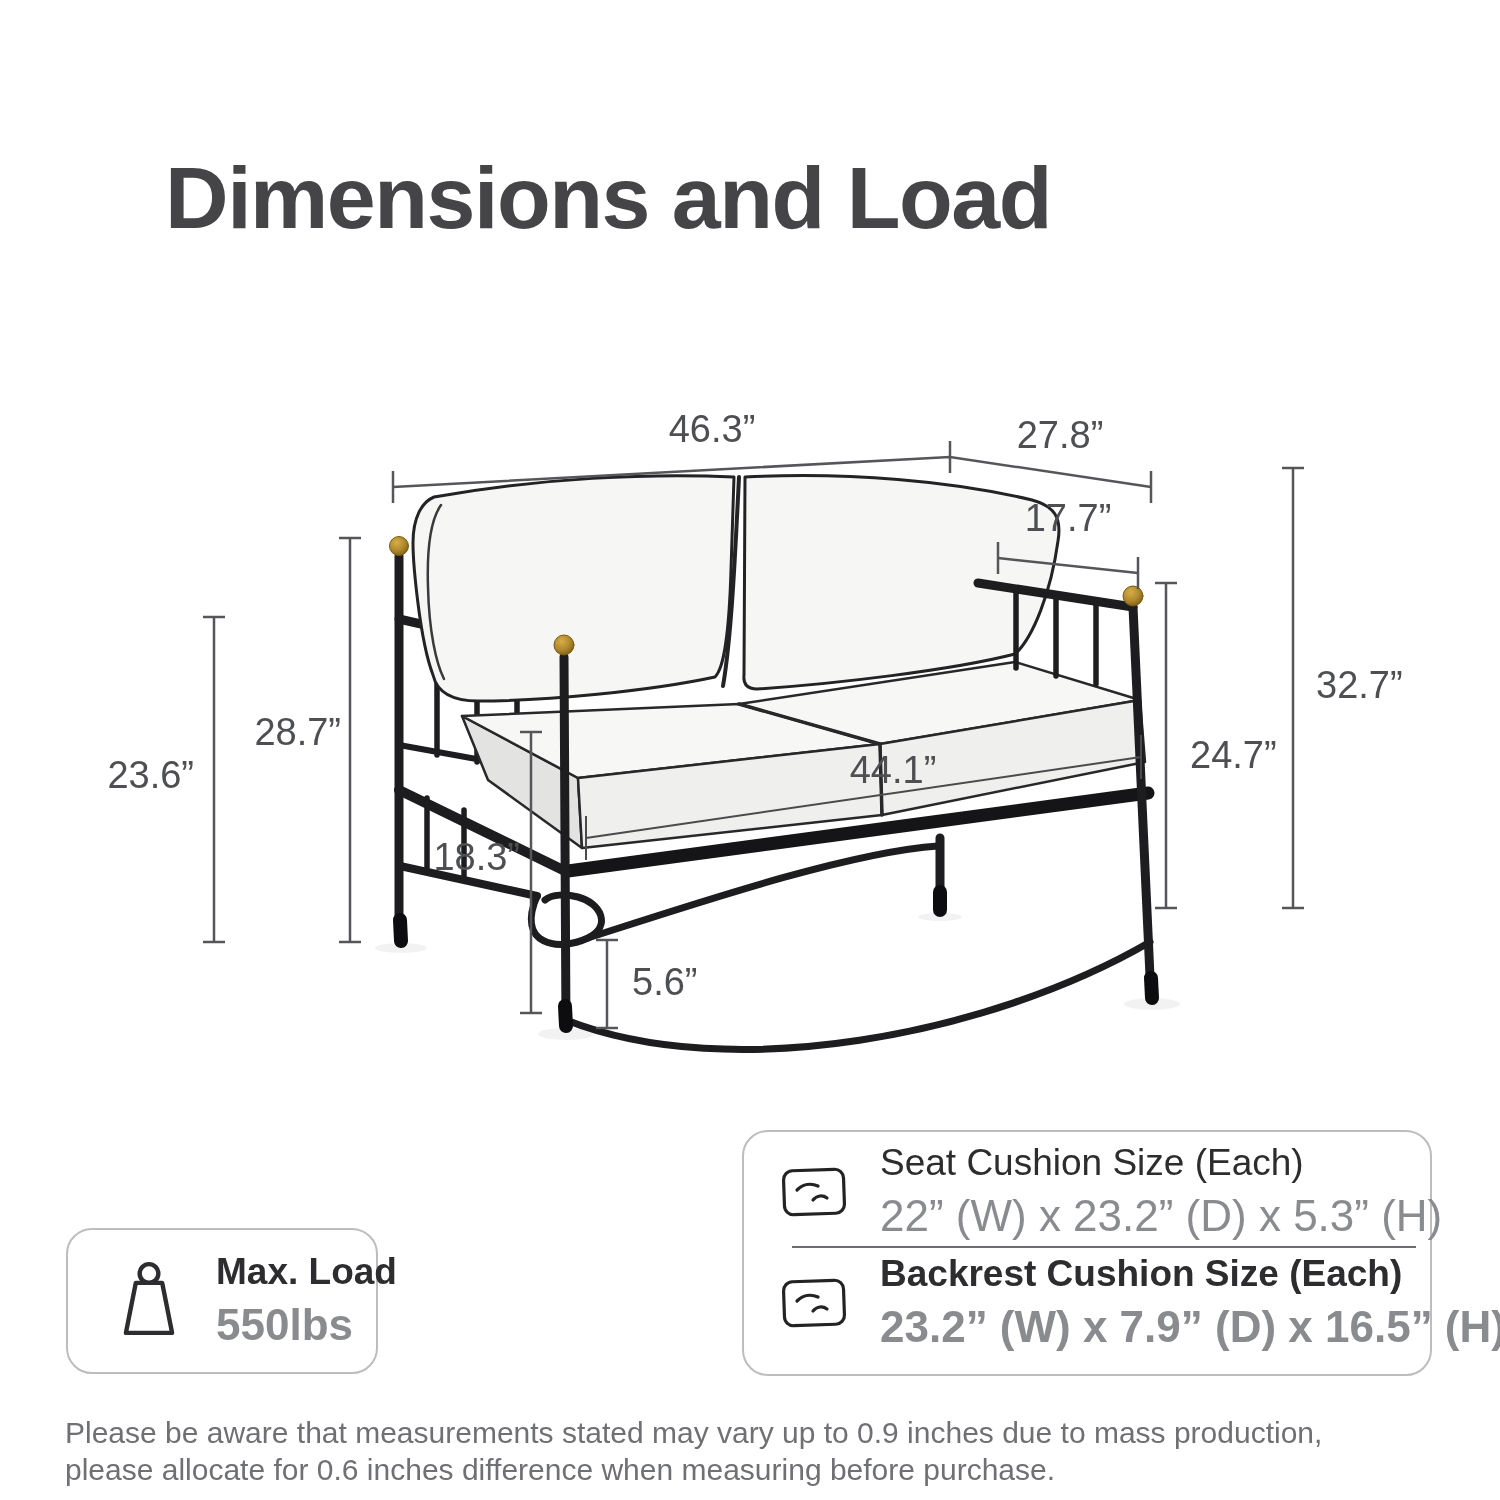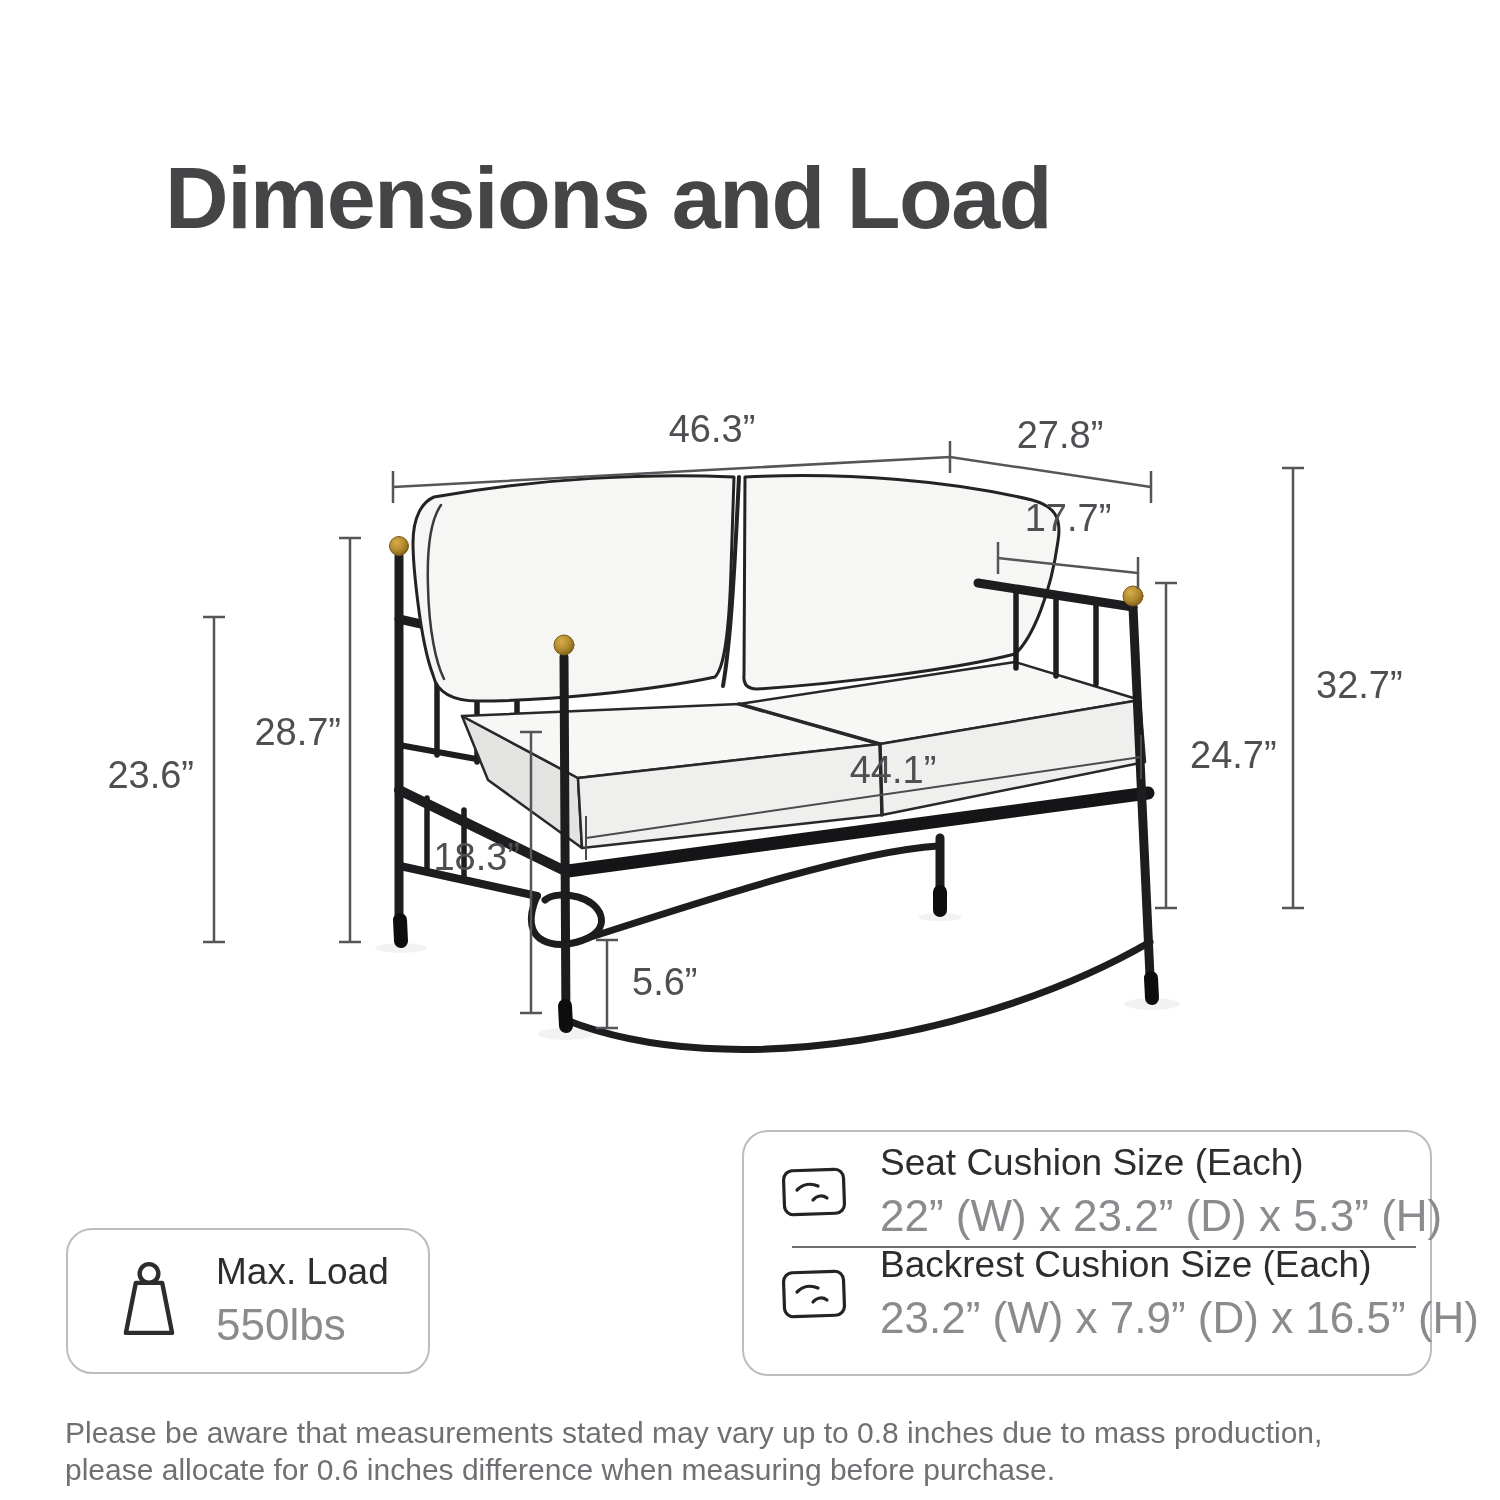--- a/index.html
+++ b/index.html
@@ -13,30 +13,30 @@
   }
   #scene{position:absolute;left:0;top:0;width:1500px;height:1500px;}
   svg text{
     font-family:"Liberation Sans",sans-serif;font-size:38px;fill:#4e4f52;
   }
   .card{
     position:absolute;box-sizing:border-box;background:#ffffff;
     border:2px solid #bdbdbf;border-radius:26px;
   }
   .card-maxload{
-    left:66px;top:1228px;width:364px;height:146px;
-    display:flex;align-items:center;padding-left:48px;gap:34px;
+    left:66px;top:1228px;width:312px;height:146px;
+    display:flex;align-items:center;padding-left:48px;gap:34px;font-weight:bold;
   }
   .card-cushions{left:742px;top:1130px;width:690px;height:246px;}
   .cushion-row{
     position:absolute;left:0;width:100%;height:112px;
     display:flex;align-items:center;padding-left:36px;gap:32px;box-sizing:border-box;
   }
   .row-seat{top:4px;}
-  .row-back{top:106px;}
+  .row-back{top:115px;font-weight:bold;}
   .card-divider{
     position:absolute;left:48px;right:14px;top:114px;height:0;
     border-top:2px solid #6d6e71;
   }
   .card-title{font-size:37px;color:#2d2d2f;line-height:1.15;white-space:nowrap;}
   .card-sub{font-size:44px;color:#8a8b8e;line-height:1.15;margin-top:6px;white-space:nowrap;}
   .disclaimer{
     position:absolute;left:65px;top:1414px;width:1370px;
     font-size:30px;color:#6f7073;line-height:37px;
   }
@@ -235,15 +235,15 @@
       </svg>
     </span>
     <div>
       <div class="card-title">Backrest Cushion Size (Each)</div>
       <div class="card-sub">23.2” (W) x 7.9” (D) x 16.5” (H)</div>
     </div>
   </div>
 </div>
 
 <div class="disclaimer">
-  <div>Please be aware that measurements stated may vary up to 0.8 inches due to mass production,</div>
+  <div>Please be aware that measurements stated may vary up to 0.9 inches due to mass production,</div>
   <div>please allocate for 0.6 inches difference when measuring before purchase.</div>
 </div>
 
 </body></html>

